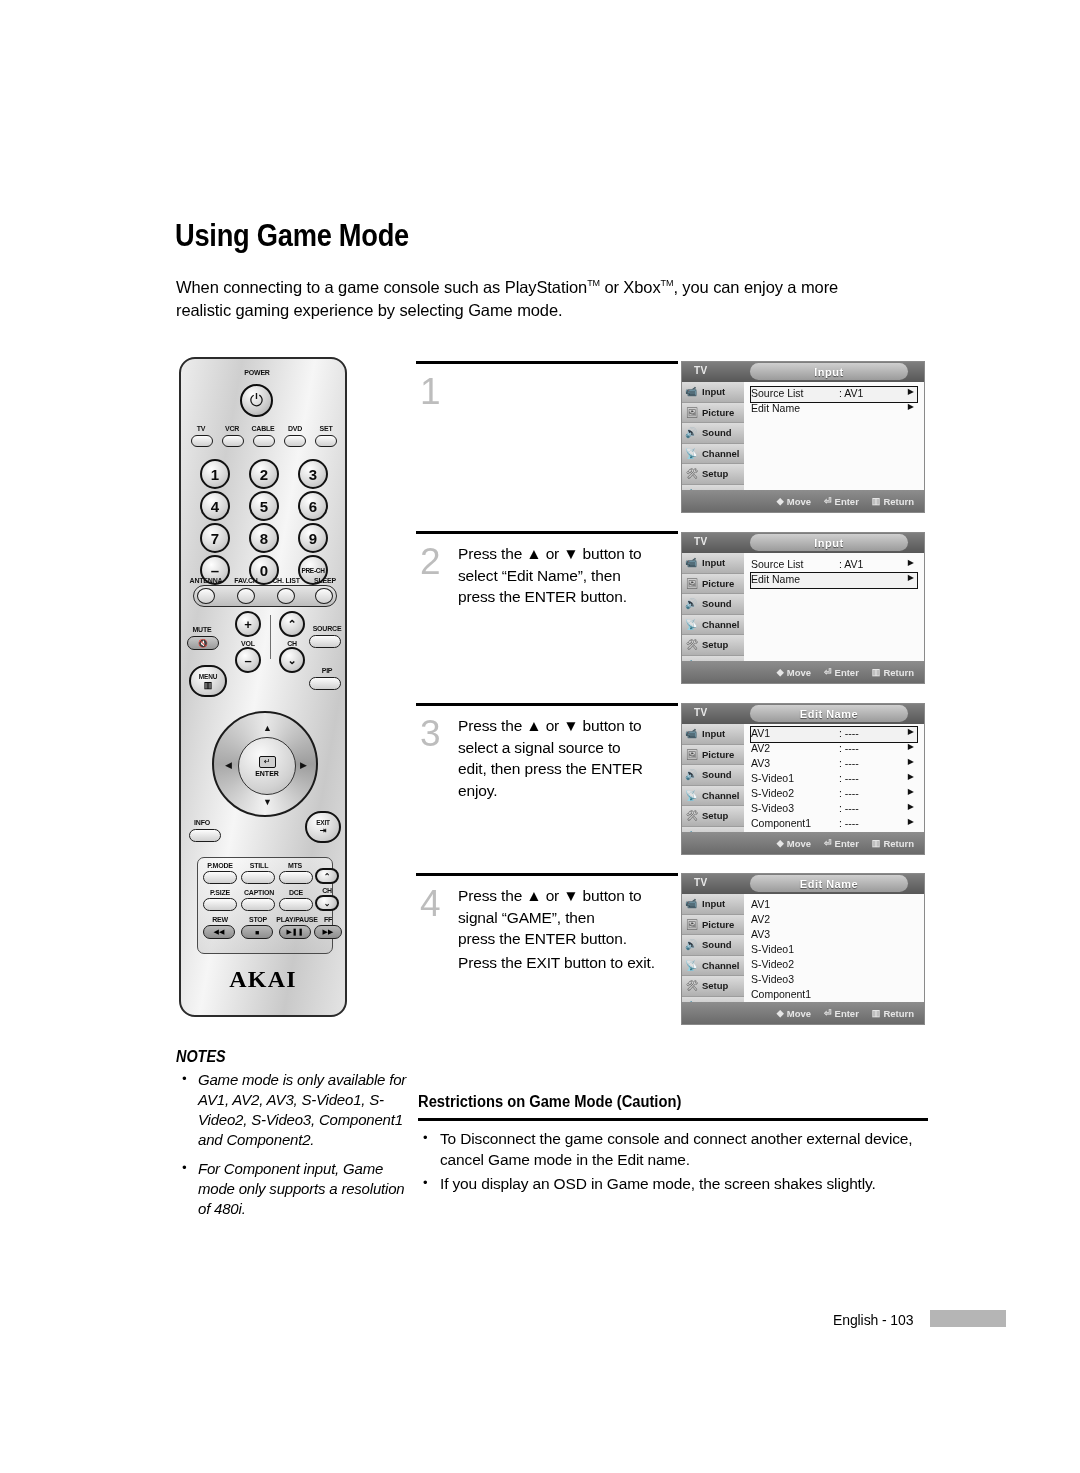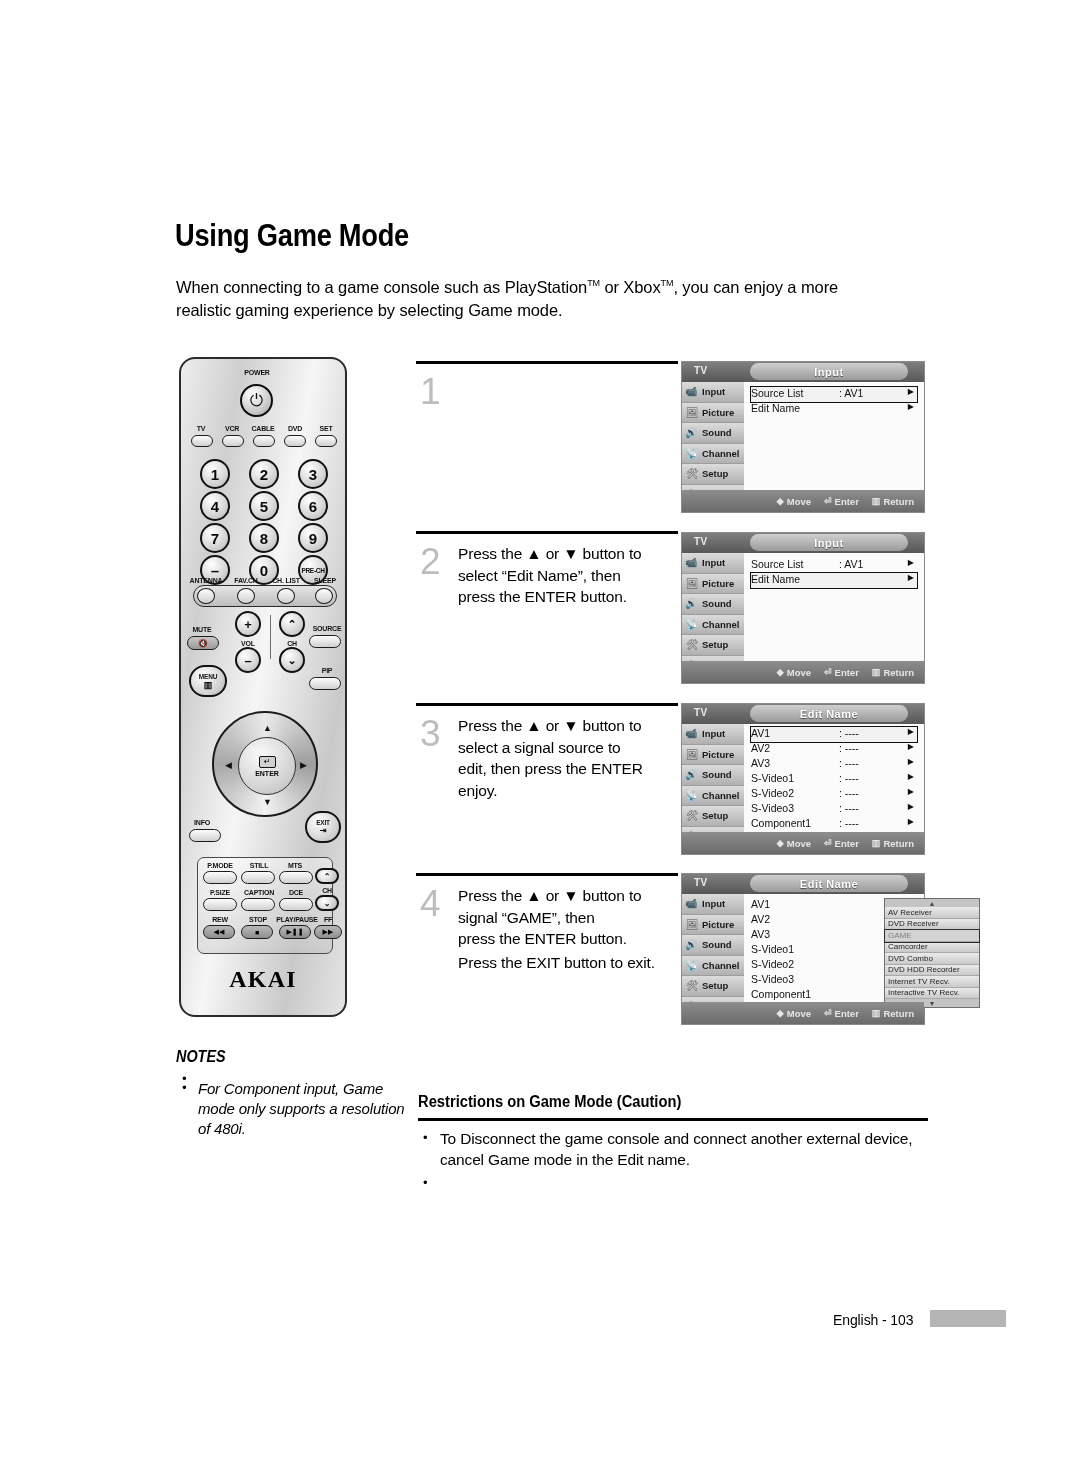--- a/index.html
+++ b/index.html
@@ -641,32 +641,20 @@
   <div class="osd-body plain" style="padding-top:3px;">
     <div class="pname">AV1</div>
     <div class="pname">AV2</div>
     <div class="pname">AV3</div>
     <div class="pname">S-Video1</div>
     <div class="pname">S-Video2</div>
     <div class="pname">S-Video3</div>
     <div class="pname">Component1</div>
     <div class="pname">▼ More</div>
 
-    <div class="dd">
-      <div class="ddnav">▲</div>
-      <div class="ddrow">AV Receiver</div>
-      <div class="ddrow">DVD Receiver</div>
-      <div class="ddrow sel">GAME</div>
-      <div class="ddrow">Camcorder</div>
-      <div class="ddrow">DVD Combo</div>
-      <div class="ddrow">DVD HDD Recorder</div>
-      <div class="ddrow">Internet TV Recv.</div>
-      <div class="ddrow">Interactive TV Recv.</div>
-      <div class="ddnav">▼</div>
-    </div>
   </div>
   <div class="osd-corner"></div>
   <div class="osd-bottom">
     <span class="bi">
         <span class="gl">◆</span>
         <span>Move</span>
       </span>
     <span class="bi">
         <span class="gl">⏎</span>
         <span>Enter</span>
@@ -675,33 +663,35 @@
         <span class="gl">▥</span>
         <span>Return</span>
       </span>
   </div>
 </div>
 
 <div id="notes-title">NOTES</div>
 <div class="notes-list">
   <div class="li">
     <span class="bullet">•</span>
+    <span>Game mode is only available for AV1, AV2, AV3, S-Video1, S-Video2, S-Video3, Component1 and Component2.</span>
   </div>
   <div class="li">
     <span class="bullet">•</span>
     <span>For Component input, Game mode only supports a resolution of 480i.</span>
   </div>
 </div>
 
 <div id="restrict-title">Restrictions on Game Mode (Caution)</div>
 <div id="restrict-rule"></div>
 <div class="restrict-list">
   <div class="li">
     <span class="bullet">•</span>
     <span>To Disconnect the game console and connect another external device, cancel Game mode in the Edit name.</span>
   </div>
   <div class="li">
     <span class="bullet">•</span>
+    <span>If you display an OSD in Game mode, the screen shakes slightly.</span>
   </div>
 </div>
 
 <div id="footer">English - 103</div>
 <div id="footer-bar"></div>
 
 </body></html>

